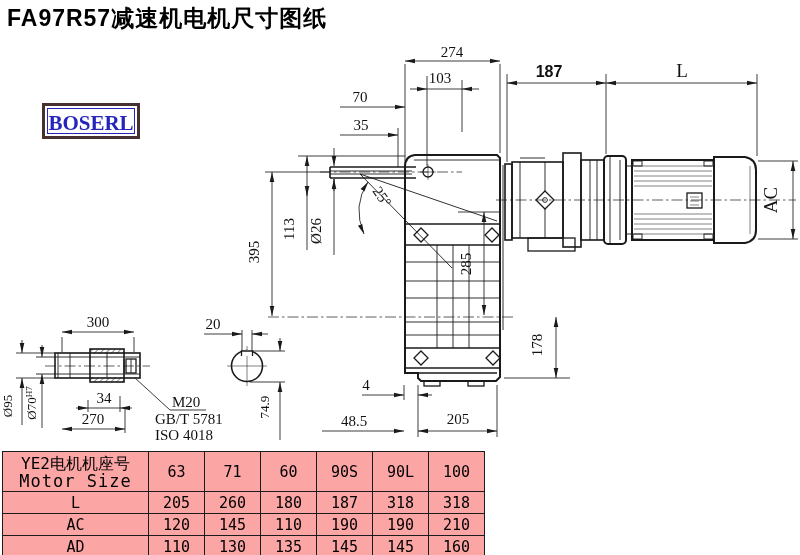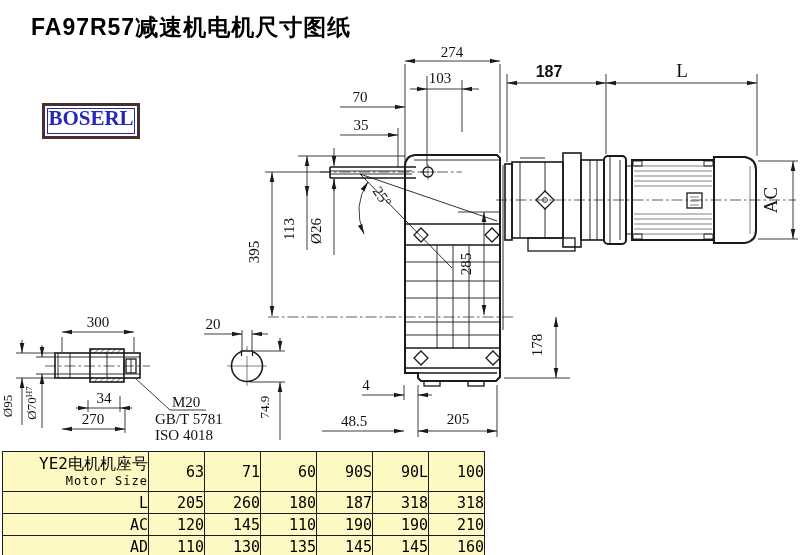--- a/index.html
+++ b/index.html
@@ -1,45 +1,45 @@
 <!DOCTYPE html>
 <html><head>
 <meta charset="utf-8">
 <style>
   html,body{margin:0;padding:0;background:#fff;}
   .stage{position:relative;width:800px;height:555px;background:#ffffff;overflow:hidden;
          font-family:"Liberation Sans",sans-serif;color:#000;}
-  .title{position:absolute;left:7px;top:12px;font-size:23px;font-weight:bold;
-         letter-spacing:1px;color:#000;margin-left:24px;}
+  .title{position:absolute;left:7px;top:3px;font-size:23px;font-weight:bold;
+         letter-spacing:1px;color:#000;}
   .logo{position:absolute;left:42px;top:103px;width:92px;height:30px;
-        border:3px solid #463030;background:#fff;display:flex;align-items:flex-start;justify-content:center;
+        border:3px solid #463030;background:#fff;display:flex;align-items:flex-end;justify-content:center;
         box-shadow:inset 0 0 0 2px #fff, inset 0 0 0 3px #2525bb;}
   .logo span{color:#2525bb;font-family:"Liberation Serif",serif;font-weight:bold;font-size:21px;}
   svg{position:absolute;left:0;top:0;}
   svg .o2{stroke:#1a1a1a;stroke-width:2;fill:none;}
   svg .o16{stroke:#1a1a1a;stroke-width:1.6;fill:none;}
   svg .i13{stroke:#1a1a1a;stroke-width:1.3;fill:none;}
   svg .i{stroke:#1a1a1a;stroke-width:0.9;fill:none;}
   svg .f{stroke:#1a1a1a;stroke-width:0.55;fill:none;}
   svg .d{stroke:#1a1a1a;stroke-width:0.85;fill:none;}
   svg .cl{stroke:#1a1a1a;stroke-width:0.7;fill:none;stroke-dasharray:11 3 2.5 3;}
   svg .hole{stroke:#1a1a1a;stroke-width:1.3;fill:#fff;}
   svg text{fill:#111;font-family:"Liberation Serif","DejaVu Serif",serif;font-size:15px;}
   svg text.big{font-size:19px;}
   svg text.bold{font-family:"Liberation Sans",sans-serif;font-weight:bold;font-size:16px;}
   svg text.sm{font-size:13px;}
   svg text.mid{text-anchor:middle;}
   .dtable{position:absolute;left:2px;top:451px;border-collapse:collapse;table-layout:fixed;
           font-family:"DejaVu Sans Mono",monospace;font-size:15px;}
-  .dtable td{border:1.6px solid #1c1c1c;text-align:right;padding:0;height:21px;background:#fef9c3;}
+  .dtable td{border:1.6px solid #1c1c1c;text-align:center;padding:0;height:21px;background:#fca5a5;}
   .dtable td.hc{width:145px;}
   .dtable td.vc{width:55px;}
   .dtable tr.hr td{height:39px;}
   .hl1{font-size:16px;line-height:19px;display:block;}
-  .hl2{font-size:12px;line-height:17px;display:block;letter-spacing:1px;}
+  .hl2{font-size:17px;line-height:17px;display:block;letter-spacing:1px;}
 </style>
 </head>
 <body>
 
 <div class="stage">
 
   <div class="title">FA97R57减速机电机尺寸图纸</div>
 
   <div class="logo">
     <span>BOSERL</span>

